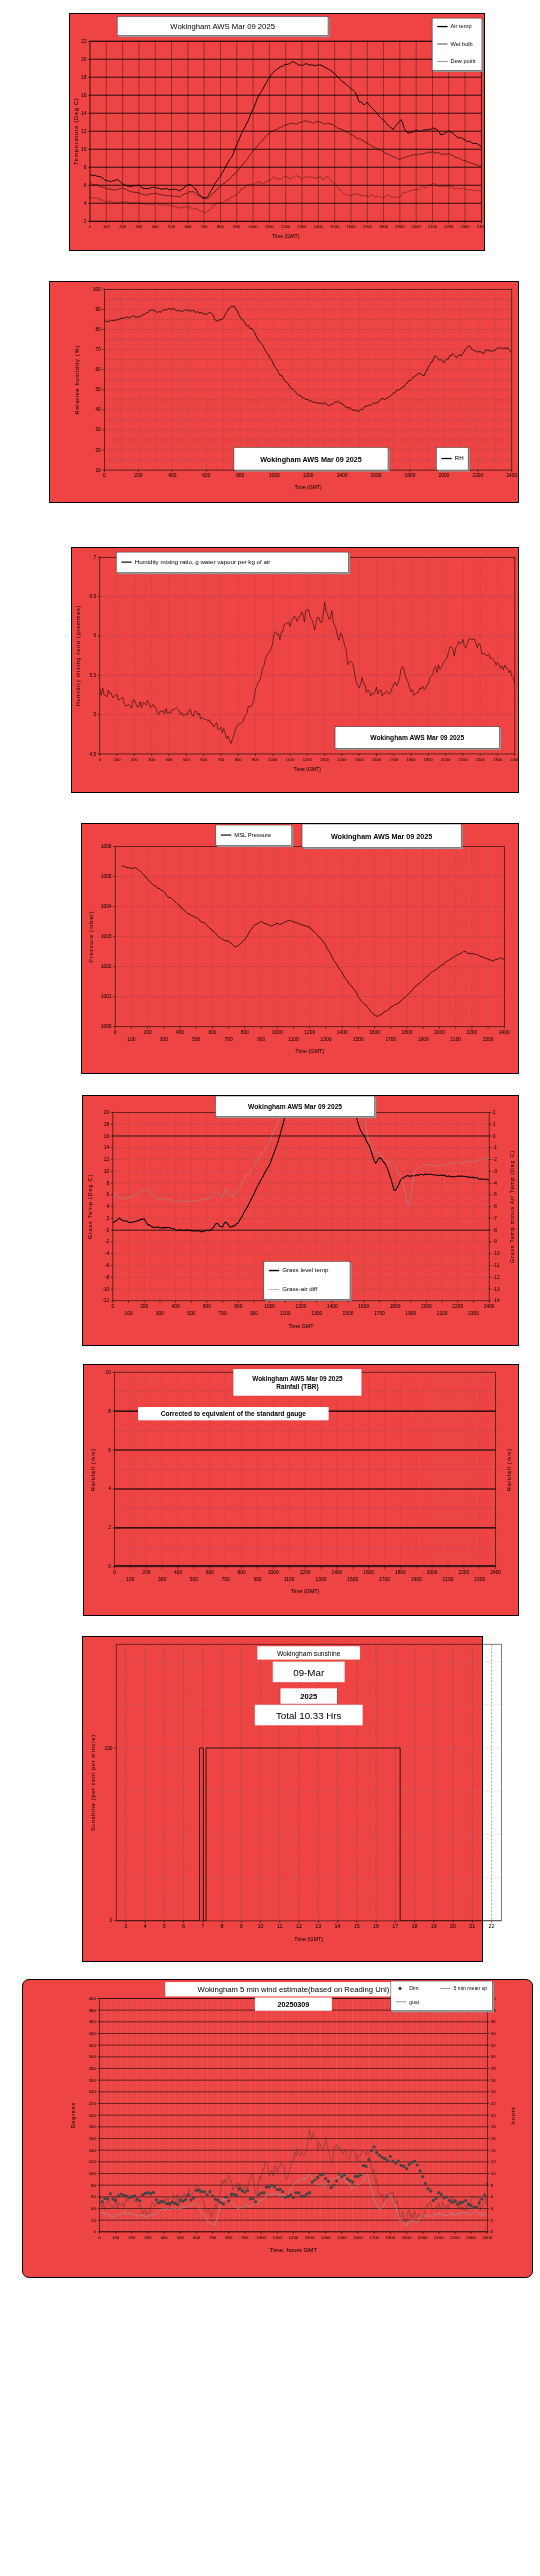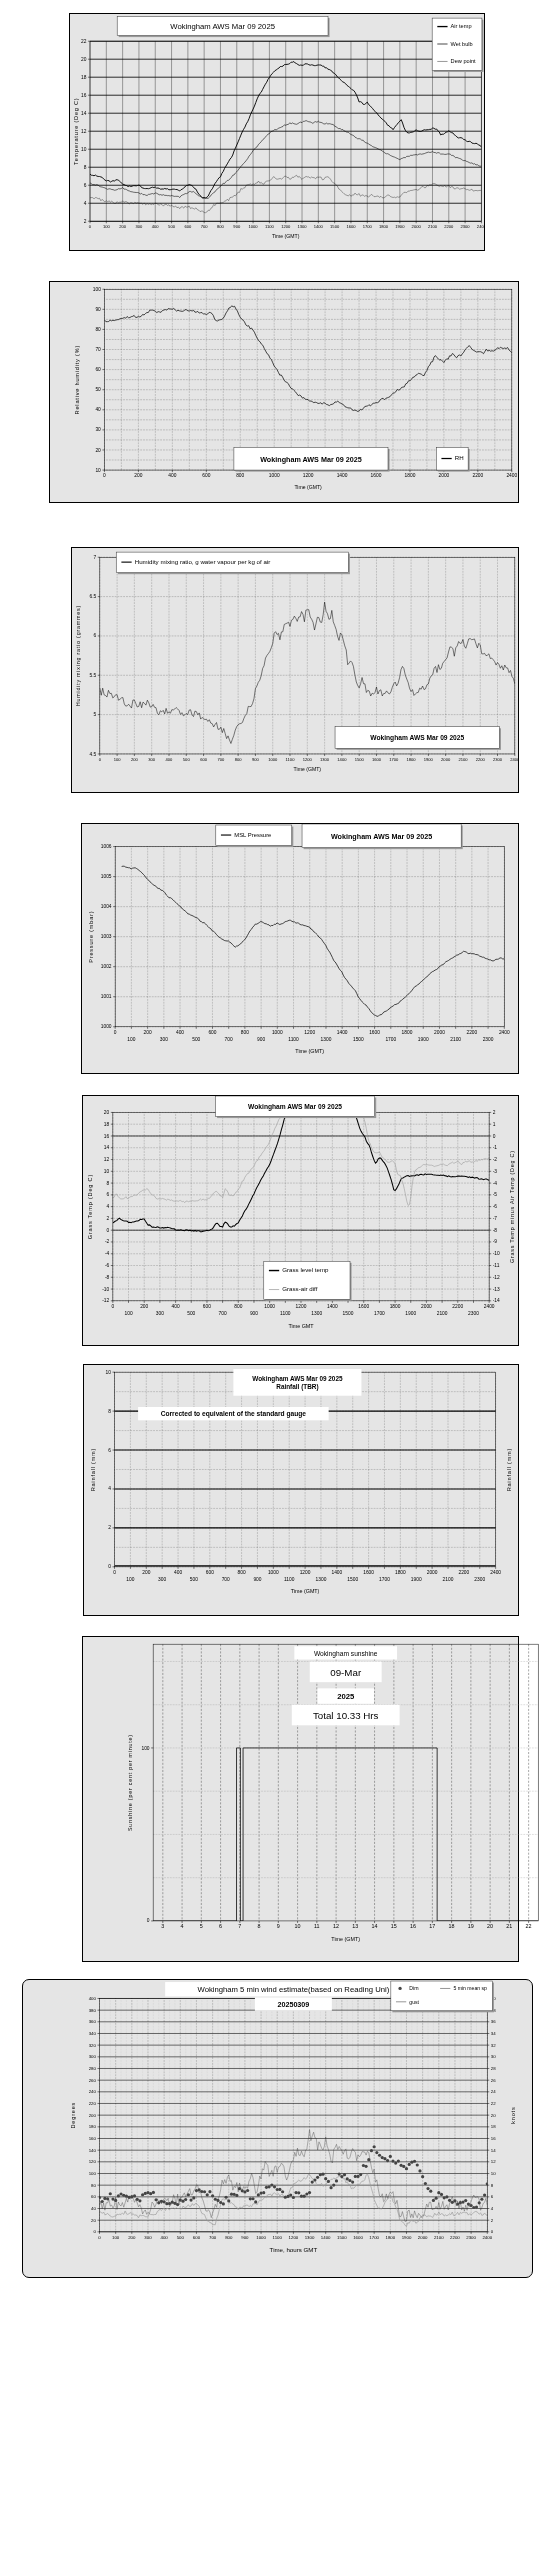--- a/index.html
+++ b/index.html
@@ -1,17 +1,17 @@
 <!DOCTYPE html>
 <html style="font-size:8.2px"><head>
 <meta charset="utf-8">
 <style>
   html,body{margin:0;padding:0;}
   body{width:541px;height:2620px;position:relative;background:#ffffff;font-family:"Liberation Sans",sans-serif;}
-  .panel{position:absolute;border:0.5px solid #000;background:#e5e5e5;box-sizing:border-box;text-align:center;}
+  .panel{position:absolute;border:0.5px solid #000;background:#ef4444;box-sizing:border-box;text-align:center;}
   svg{display:block;}
   svg text{font-family:"Liberation Sans",sans-serif;fill:#000;}
 </style>
 </head>
 <body>
 
 <div class="panel" style="left: 69px; top: 13px; width: 416px; height: 238px;">
     <svg width="415" height="237" viewBox="0 0 807 462">
       <defs>
         <clipPath id="clip-temperature">
@@ -844,21 +844,21 @@
         <rect x="290" y="8" width="250" height="52" fill="#fff"></rect>
         <text x="415" y="30.625" font-size="12.5" text-anchor="middle" font-weight="bold">Wokingham AWS Mar 09 2025</text>
         <text x="415" y="47.5" font-size="12.5" text-anchor="middle" font-weight="bold">Rainfall (TBR)</text>
       </g>
       <g>
         <rect x="104" y="82" width="372" height="26" fill="#fff"></rect>
         <text x="290" y="100.265" font-size="13" text-anchor="middle" font-weight="bold">Corrected to equivalent of the standard gauge</text>
       </g>
     </svg>
   </div>
-<div class="panel" style="left: 82px; top: 1636px; width: 437px; height: 326px; padding-left: 37px;">
+<div class="panel" style="left: 82px; top: 1636px; width: 401px; height: 326px;">
     <svg width="436" height="325" viewBox="0 0 848 633">
       <defs>
         <clipPath id="clip-sunshine">
           <rect x="64" y="14" width="750" height="539"></rect>
         </clipPath>
       </defs>
       <g>
         <line x1="82.8" y1="14" x2="82.8" y2="553" stroke="#555555" stroke-width="1" stroke-dasharray="4,3"></line>
         <line x1="120.3" y1="14" x2="120.3" y2="553" stroke="#555555" stroke-width="1" stroke-dasharray="4,3"></line>
         <line x1="157.8" y1="14" x2="157.8" y2="553" stroke="#555555" stroke-width="1" stroke-dasharray="4,3"></line>

